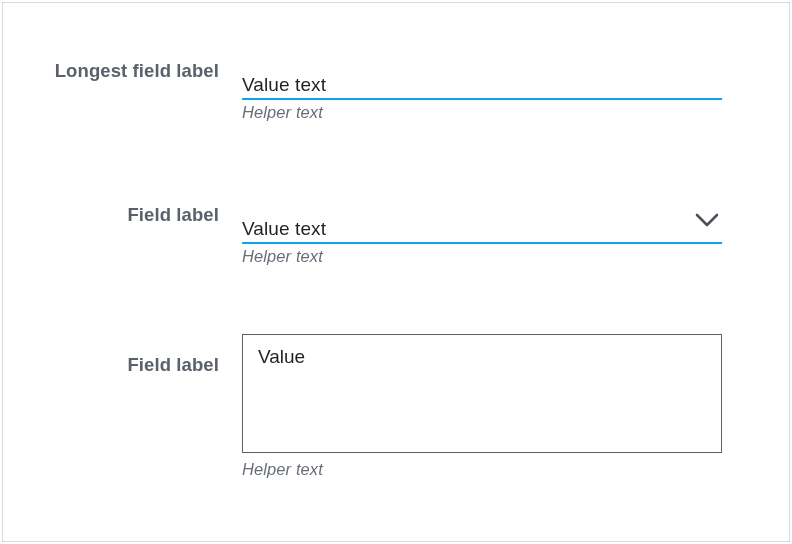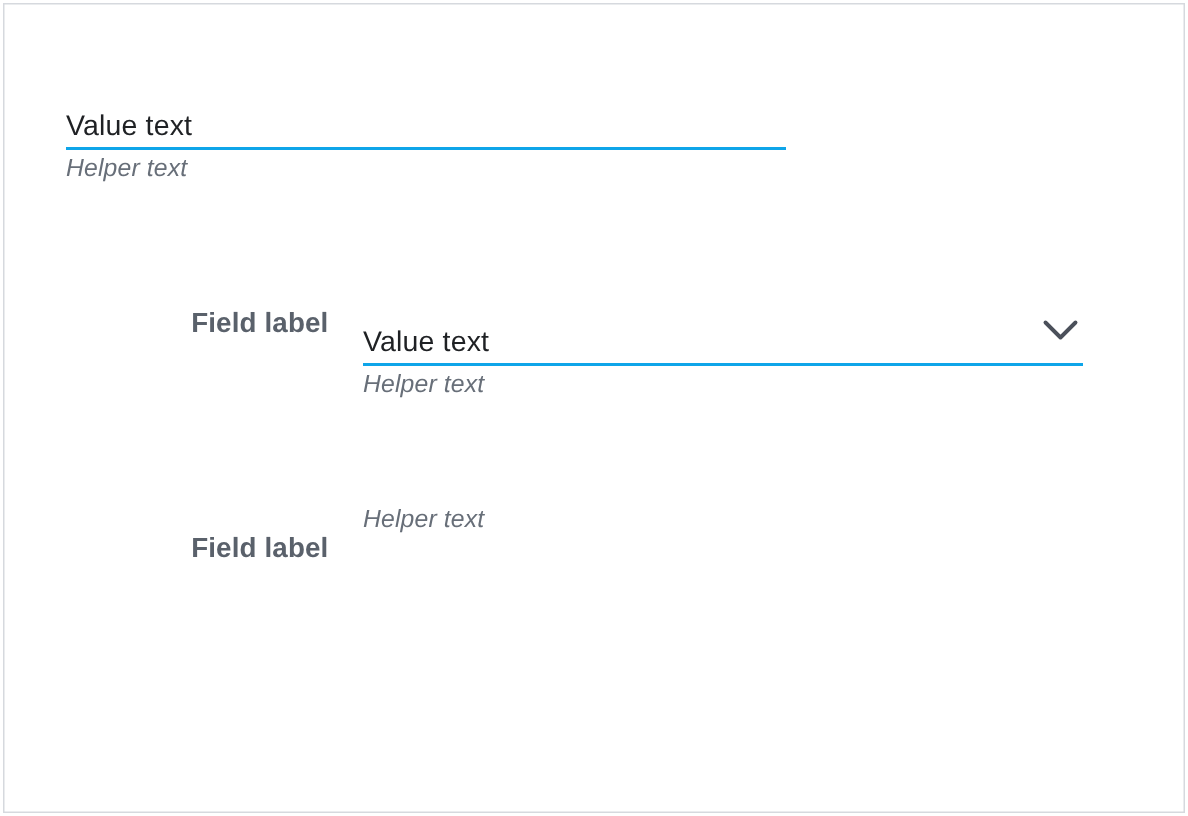--- a/index.html
+++ b/index.html
@@ -121,20 +121,21 @@
   #row-3 { left: 44px; top: 334px; }
   #row-3 .field-label { padding-top: 20px; }
 </style>
 </head>
 <body>
 
 <div class="canvas">
   <div class="card-border"></div>
 
   <div class="field-row" id="row-1">
+    <div class="field-label">Longest field label</div>
     <div class="field-control">
       <div class="underline-input">
         <input class="value-text" type="text" value="Value text" style="">
       </div>
       <div class="helper-text">Helper text</div>
     </div>
   </div>
 
   <div class="field-row" id="row-2">
     <div class="field-label">Field label</div>
@@ -149,16 +150,17 @@
           </span>
         </button>
       </div>
       <div class="helper-text">Helper text</div>
     </div>
   </div>
 
   <div class="field-row" id="row-3">
     <div class="field-label">Field label</div>
     <div class="field-control">
+      <textarea class="boxed-textarea" style="">Value</textarea>
       <div class="helper-text">Helper text</div>
     </div>
   </div>
 </div>
 
 </body></html>

